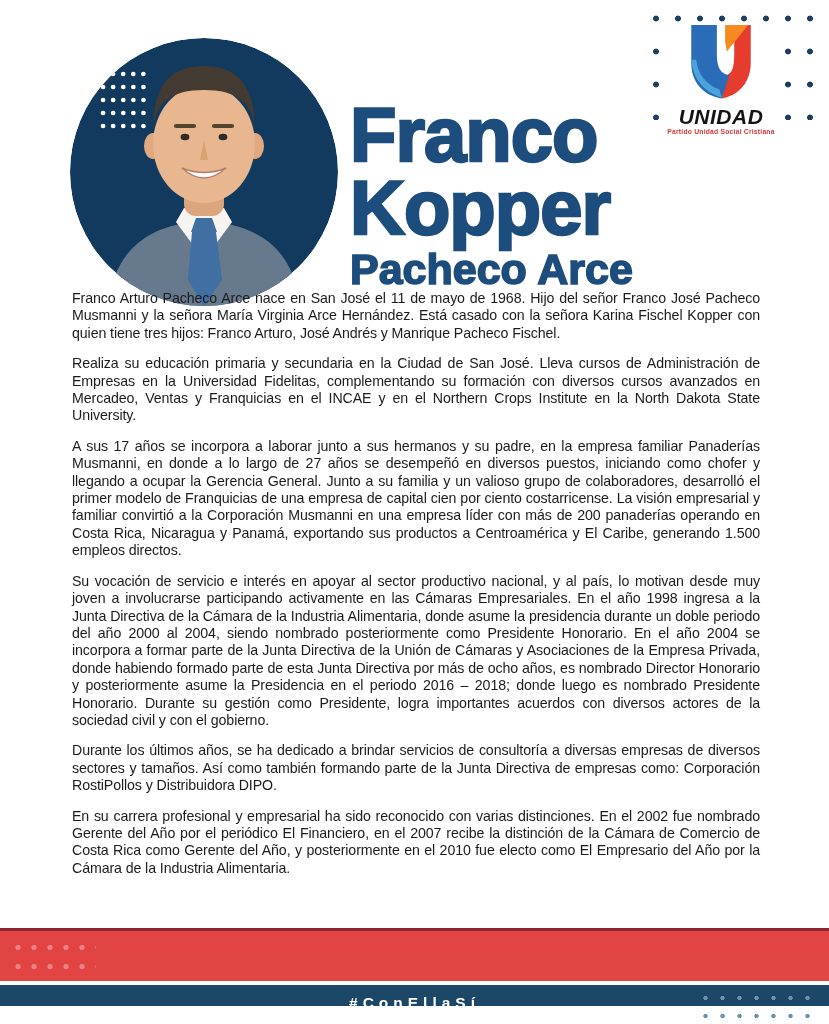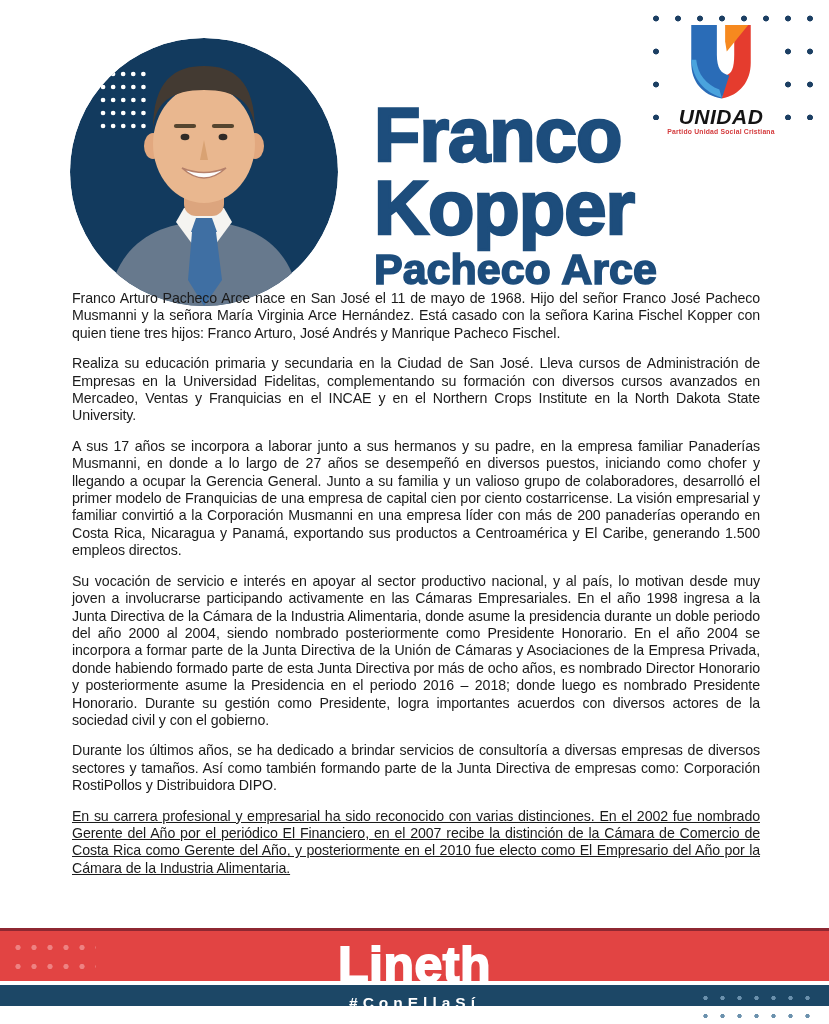--- a/index.html
+++ b/index.html
@@ -28,38 +28,38 @@
   }
   .logo-sub {
     font-size:6.8px; font-weight:bold; color:#d43a3c; letter-spacing:0.2px;
     margin-top:1px;
   }
 
   
   .photo { position:absolute; left:70px; top:38px; width:268px; height:268px; }
 
   
-  .title-block { position:absolute; left:374px; top:98px; color:#1d4d7c; z-index:1; }
+  .title-block { position:absolute; left:350px; top:98px; color:#1d4d7c; z-index:1; }
   .title-big {
     font-size:76px; font-weight:bold; line-height:73px; letter-spacing:-1px;
     -webkit-text-stroke:2.5px #1d4d7c;
   }
   .title-small {
     font-size:43px; font-weight:bold; line-height:46px; margin-top:2px;
     -webkit-text-stroke:1.6px #1d4d7c;
   }
 
   
   .bio {
     position:absolute; left:72px; top:290px; width:688px;
     color:#1b1b1b; font-size:14.2px; line-height:17.4px;
     letter-spacing:-0.1px; text-align:justify;
   }
   .bio p { margin:0 0 13px 0; }
-  .bio p.tight { margin-bottom:8px;text-decoration:underline; }
+  .bio p.tight { margin-bottom:8px; }
 
   
   .footer { position:absolute; left:0; bottom:0; width:829px; height:96px; }
   .band-red { height:53px; background:#e24443; border-top:3px solid #8e2731; position:relative; }
   .band-sep { height:4px; background:#ffffff; }
   .band-navy { height:21px; background:#1c4766; position:relative; }
   .dots-red {
     position:absolute; left:10px; top:7px; width:86px; height:34px;
     background-image: radial-gradient(circle, #ee8282 2.3px, rgba(0,0,0,0) 2.9px);
     background-size:16px 19px;
@@ -153,16 +153,15 @@
 
   <div class="footer">
     <div class="band-red">
       <div class="dots-red"></div>
     </div>
     <div class="band-sep"></div>
     <div class="band-navy">
       <div class="hashtag">#ConEllaSí</div>
       <div class="dots-navy"></div>
     </div>
-    <div class="lineth">Lineth</div>
   </div>
 
 </div>
 
 </body></html>

